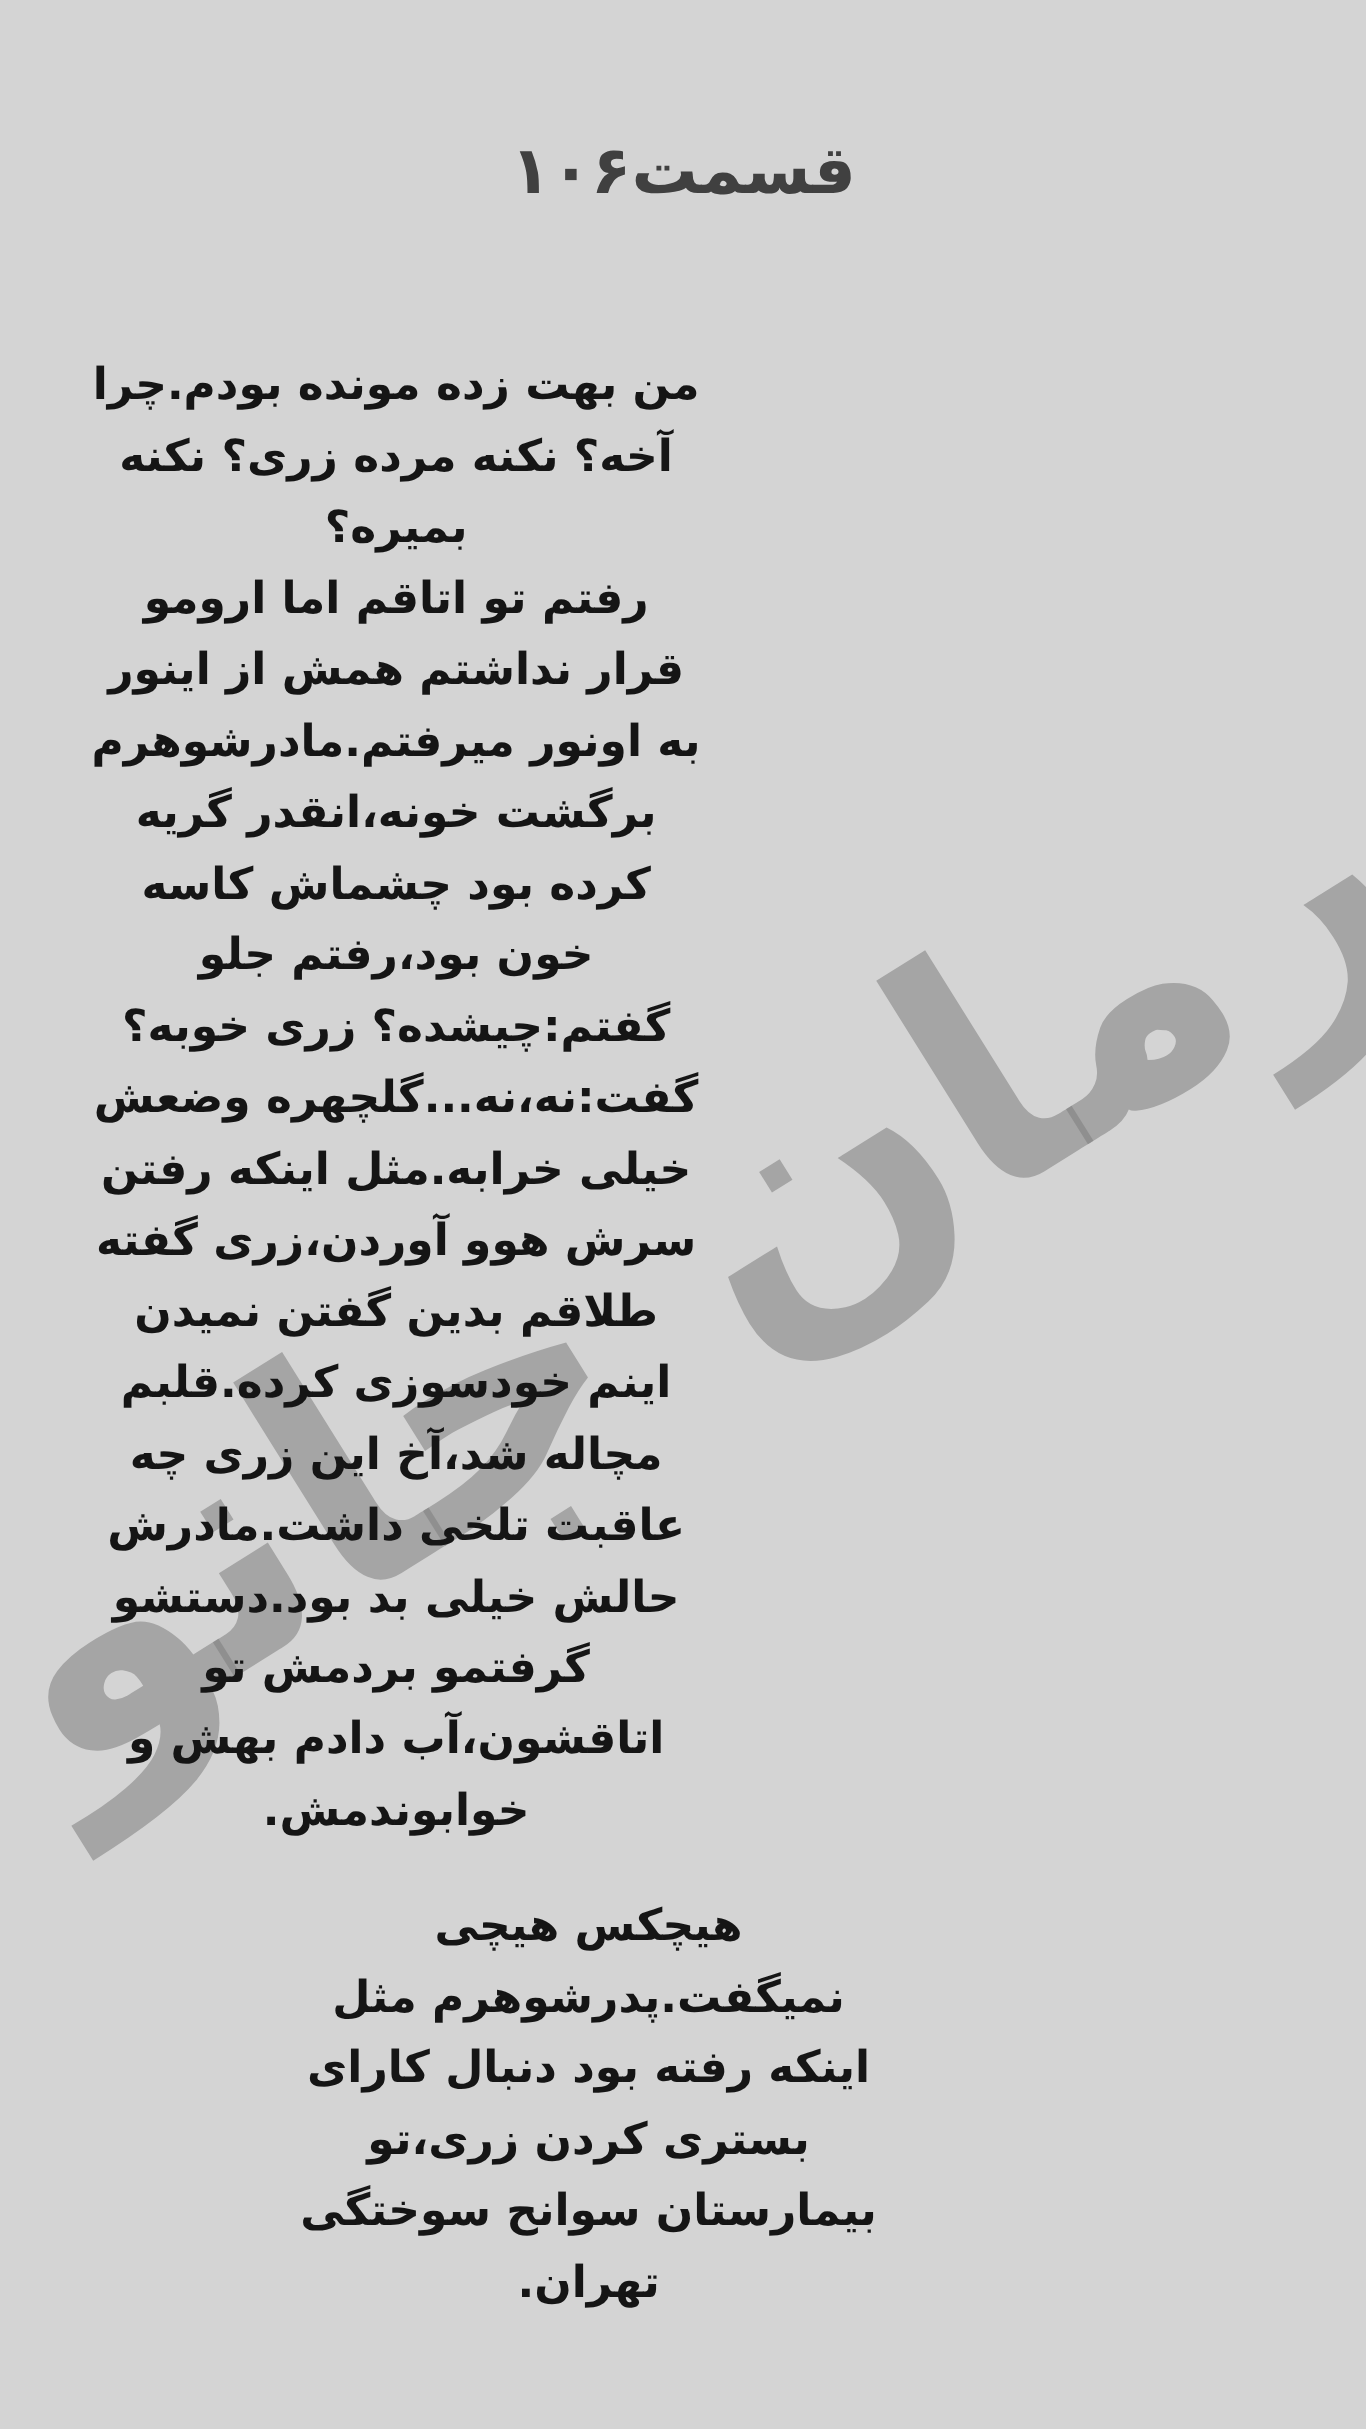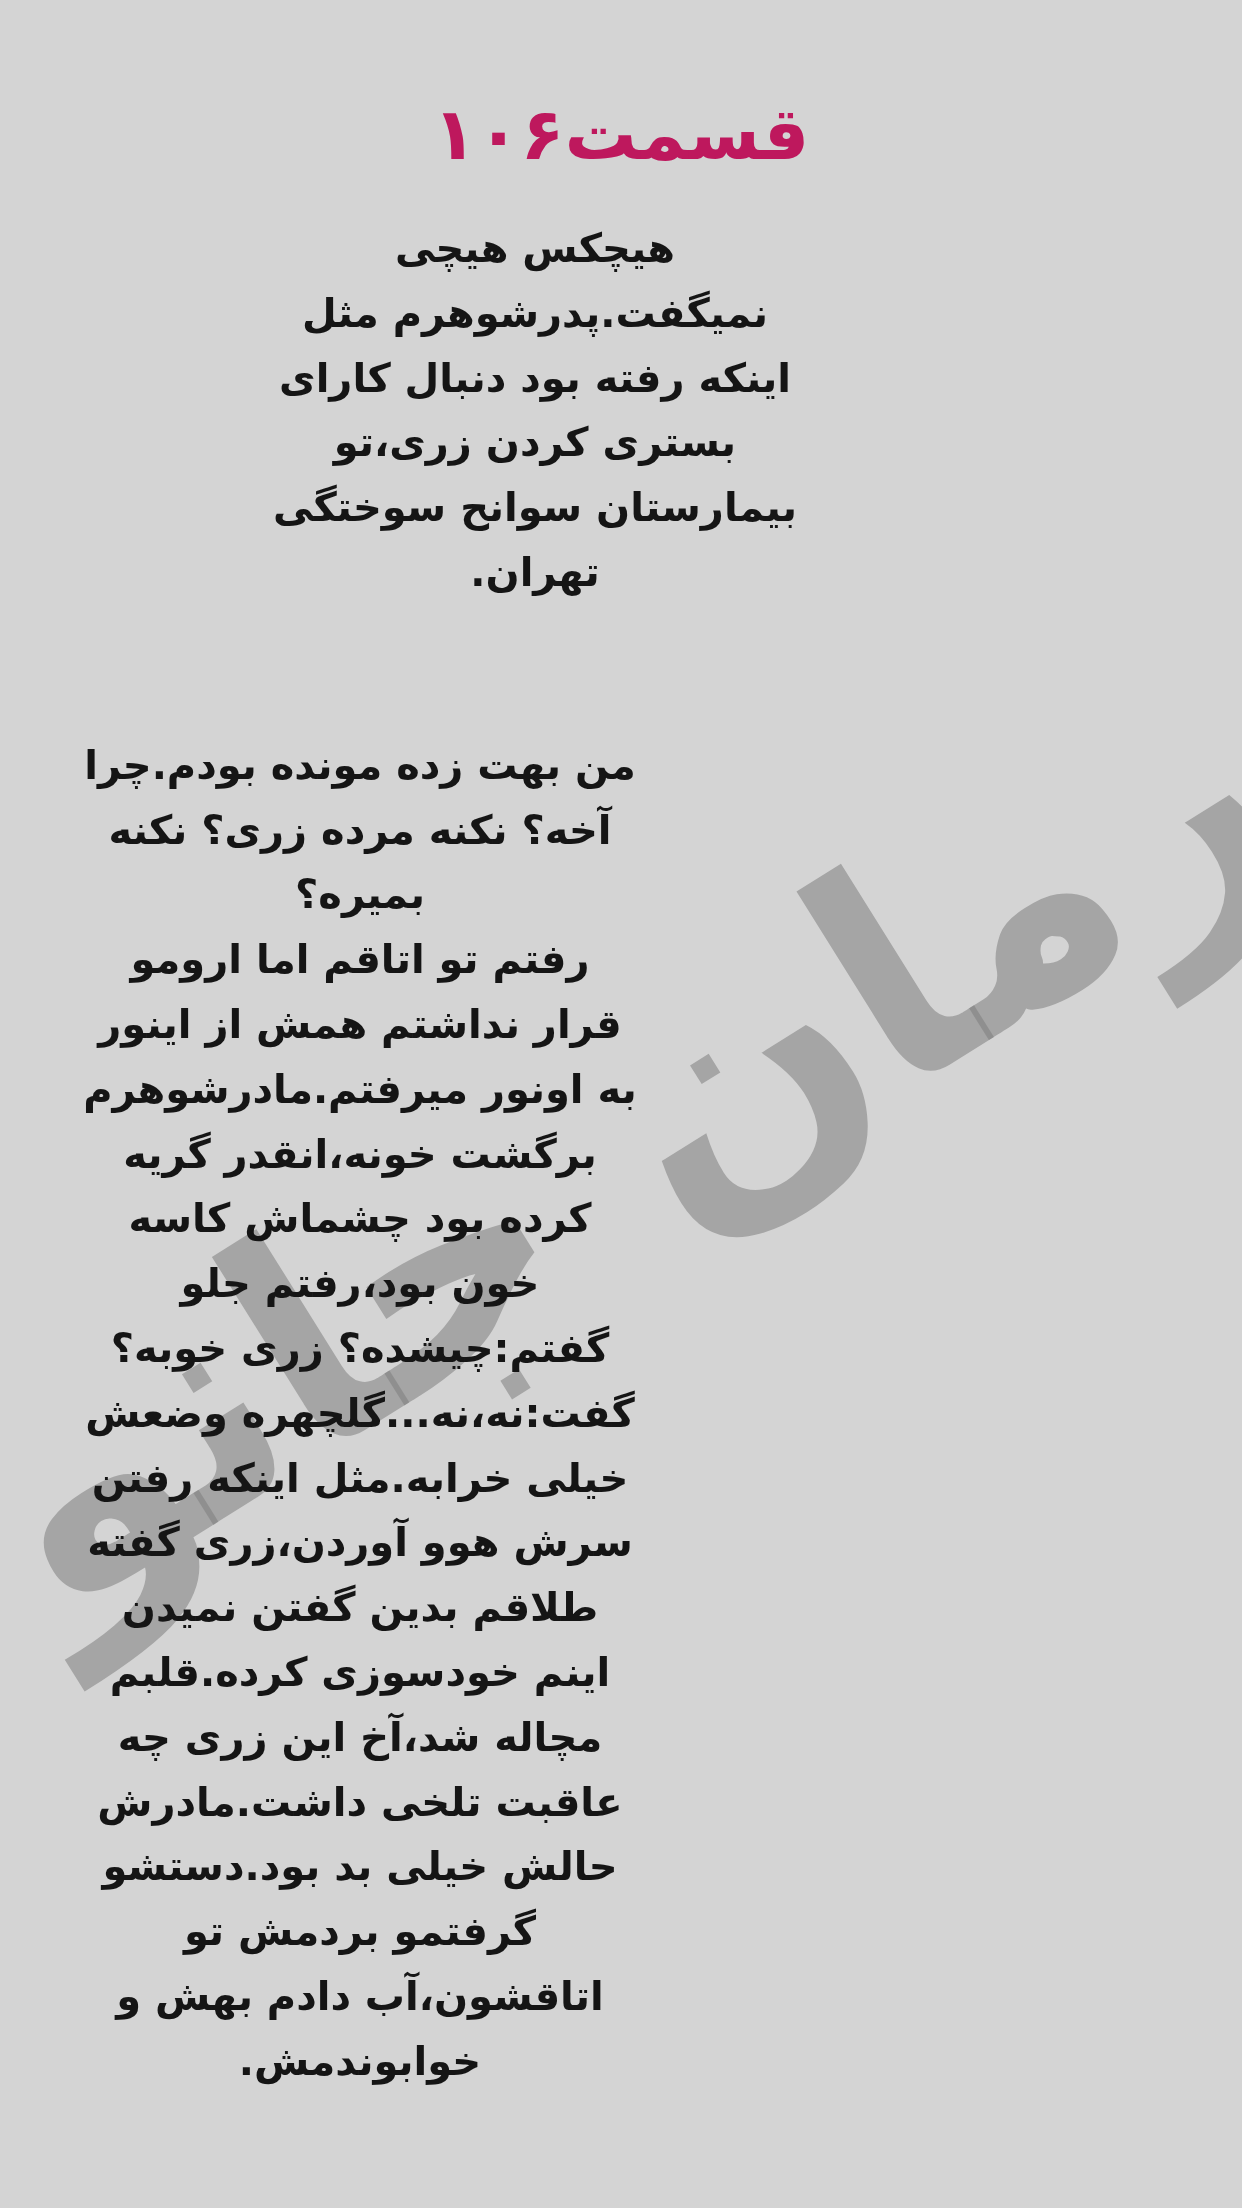--- a/index.html
+++ b/index.html
@@ -35,25 +35,25 @@
     position: relative;
     z-index: 2;
     width: 1242px;
     height: 2208px;
     box-sizing: border-box;
     padding: 0;
   }
 
   .title {
     text-align: center;
-    font-size: 72px;
+    font-size: 60px;
     font-weight: bold;
-    color: #be185d;
+    color: #404040;
     margin: 0;
-    padding-top: 92px;
+    padding-top: 120px;
     letter-spacing: 0px;
     direction: rtl;
   }
 
   .body-block {
     direction: rtl;
     text-align: center;
     color: #151515;
     font-weight: bold;
     font-size: 40px;
@@ -80,23 +80,23 @@
 </style>
 </head>
 <body>
 
 <div class="watermark">رمان جانو</div>
 
 <div class="page">
 
   <h1 class="title">قسمت۱۰۶</h1>
 
-  <div class="body-block para-2">
-    <p>هیچکس هیچی نمیگفت.پدرشوهرم مثل اینکه رفته بود دنبال کارای بستری کردن زری،تو بیمارستان سوانح سوختگی تهران.</p>
-  </div>
-
   <div class="body-block para-1">
     <p>من بهت زده مونده بودم.چرا آخه؟ نکنه مرده زری؟ نکنه بمیره؟</p>
     <p>رفتم تو اتاقم اما ارومو قرار نداشتم همش از اینور به اونور میرفتم.مادرشوهرم برگشت خونه،انقدر گریه کرده بود چشماش کاسه خون بود،رفتم جلو گفتم:چیشده؟ زری خوبه؟</p>
     <p>گفت:نه،نه...گلچهره وضعش خیلی خرابه.مثل اینکه رفتن سرش هوو آوردن،زری گفته طلاقم بدین گفتن نمیدن اینم خودسوزی کرده.قلبم مچاله شد،آخ این زری چه عاقبت تلخی داشت.مادرش حالش خیلی بد بود.دستشو گرفتمو بردمش تو اتاقشون،آب دادم بهش و خوابوندمش.</p>
   </div>
 
+  <div class="body-block para-2">
+    <p>هیچکس هیچی نمیگفت.پدرشوهرم مثل اینکه رفته بود دنبال کارای بستری کردن زری،تو بیمارستان سوانح سوختگی تهران.</p>
+  </div>
+
 </div>
 
 </body></html>

